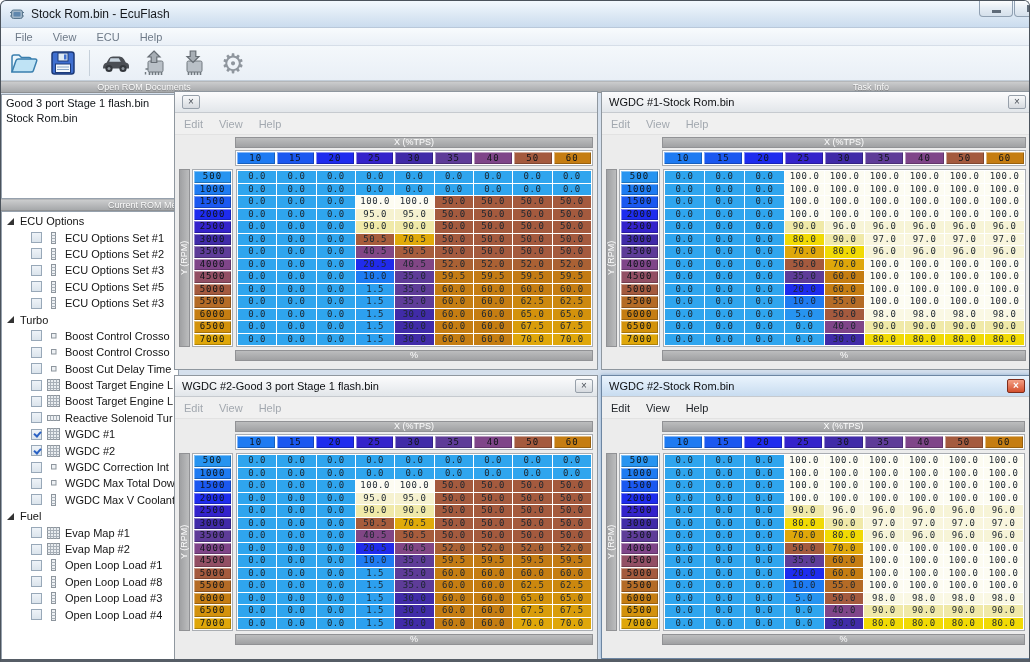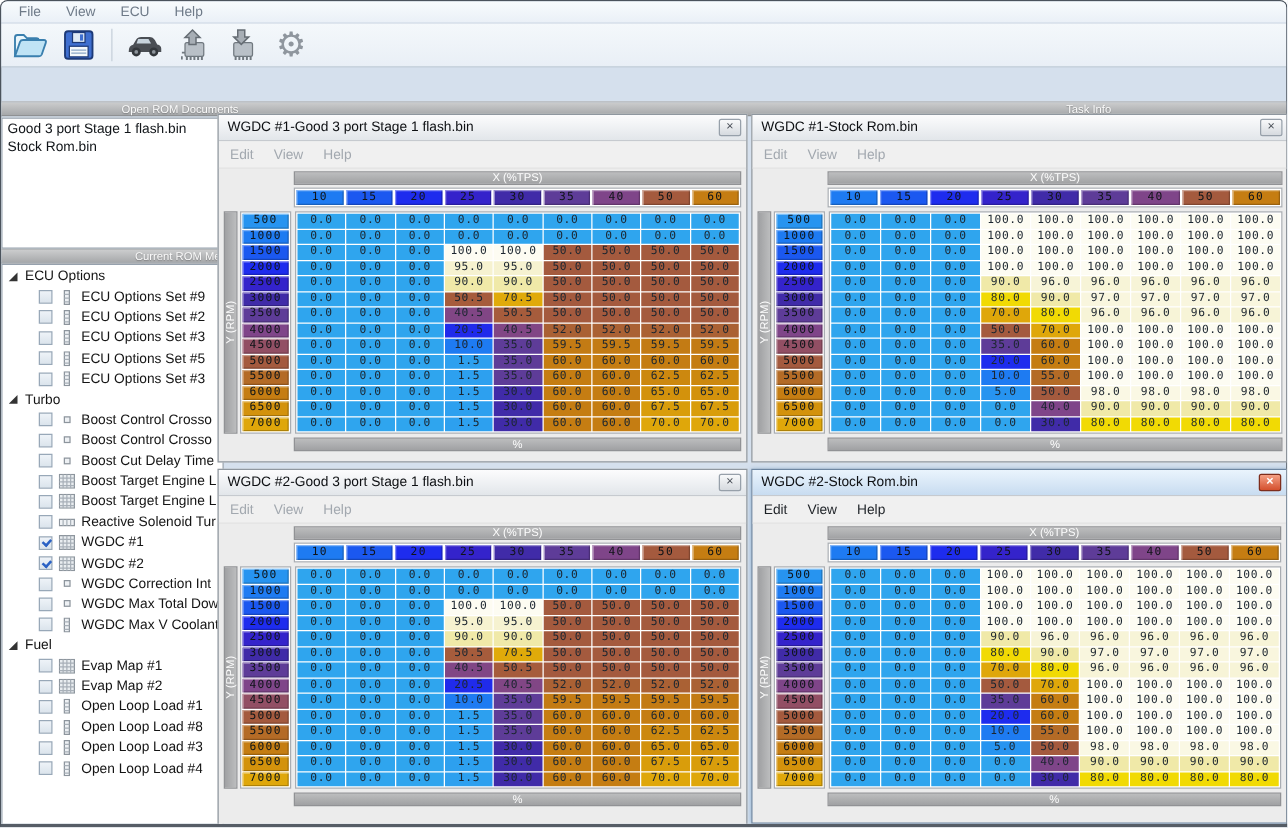--- a/index.html
+++ b/index.html
@@ -92,20 +92,37 @@
        grid-template-columns:repeat(9,1fr);grid-auto-rows:11.5px;gap:1px;}
   .dcell{font-family:"DejaVu Sans Mono",monospace;font-size:9px;letter-spacing:.5px;text-align:center;
        line-height:11.5px;color:#1c2630;overflow:hidden;}
   .pctbar{margin-left:56px;margin-top:3px;}
 </style>
 </head>
 <body>
 
 <div class="app">
 
+  <div class="titlebar">
+    <svg width="16" height="16" viewBox="0 0 16 16">
+      <rect x="2.5" y="4" width="11" height="8.5" rx="2" fill="#9fb4c6" stroke="#5a788f"></rect>
+      <rect x="4.5" y="6" width="7" height="4.5" rx="1" fill="#5f87ad"></rect>
+      <path d="M1 6.5h2M1 10h2M13 6.5h2M13 10h2" stroke="#5a788f" stroke-width="1"></path>
+    </svg>
+    <span class="title-text">Stock Rom.bin - EcuFlash</span>
+    <div class="win-controls">
+      <div class="win-btn">
+          <span class="g-min"></span>
+        </div>
+      <div class="win-btn">
+          <span class="g-max"></span>
+        </div>
+
+    </div>
+  </div>
 
   <div class="menubar" id="main-menubar">
       <span class="menu-item">File</span>
       <span class="menu-item">View</span>
       <span class="menu-item">ECU</span>
       <span class="menu-item">Help</span>
     </div>
 
   <div class="toolbar">
     <div class="tool-btn">
@@ -170,21 +187,21 @@
       <div class="tree-row tree-group">
         <span class="tri"></span>
         <span class="tlabel">ECU Options</span>
       </div>
       <div class="tree-row tree-item">
         <span class="cb"></span>
         <span class="ticon"><svg width="13" height="12" viewBox="0 0 13 12">
             <rect x="4.5" y="0.5" width="4" height="11" fill="#eef1f4" stroke="#8d959d"></rect>
             <path d="M4.5 3.5h4M4.5 6.5h4M4.5 9.5h4" stroke="#a8b0b8"></path>
           </svg></span>
-        <span class="tlabel">ECU Options Set #9</span>
+        <span class="tlabel">ECU Options Set #1</span>
       </div>
       <div class="tree-row tree-item">
         <span class="cb"></span>
         <span class="ticon"><svg width="13" height="12" viewBox="0 0 13 12">
             <rect x="4.5" y="0.5" width="4" height="11" fill="#eef1f4" stroke="#8d959d"></rect>
             <path d="M4.5 3.5h4M4.5 6.5h4M4.5 9.5h4" stroke="#a8b0b8"></path>
           </svg></span>
         <span class="tlabel">ECU Options Set #2</span>
       </div>
       <div class="tree-row tree-item">
@@ -348,21 +365,20 @@
             <rect x="4.5" y="0.5" width="4" height="11" fill="#eef1f4" stroke="#8d959d"></rect>
             <path d="M4.5 3.5h4M4.5 6.5h4M4.5 9.5h4" stroke="#a8b0b8"></path>
           </svg></span>
         <span class="tlabel">Open Loop Load #4</span>
       </div>
     </div>
 
   <div class="mdi" id="mdi">
       <div class="cw" style="left: 173px; top: -2px; width: 424px; height: 279px;">
         <div class="cw-title">
-          <span class="t">WGDC #1-Good 3 port Stage 1 flash.bin</span>
           <div class="cw-close">×</div>
         </div>
         <div class="cw-menu">
           <span>Edit</span>
           <span>View</span>
           <span>Help</span>
         </div>
         <div class="cw-body">
           <div class="bar xbar">X (%TPS)</div>
           <div class="hdr-strip">

